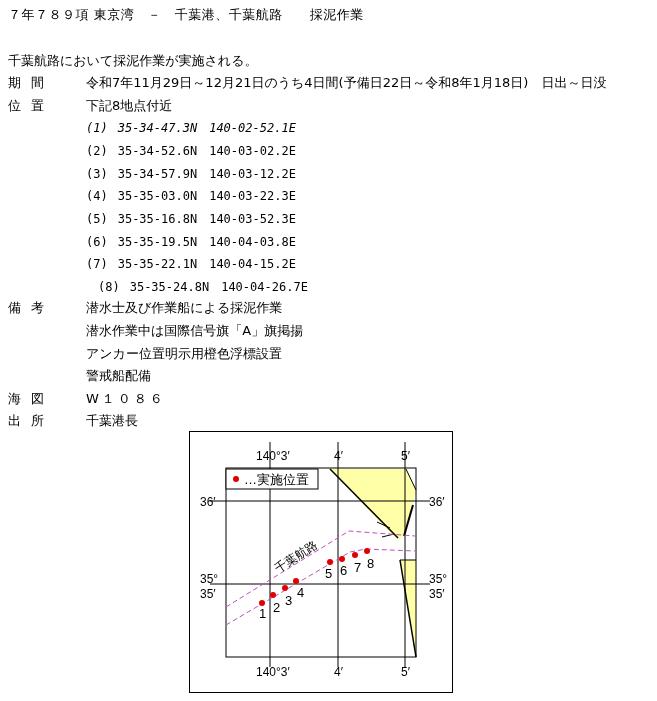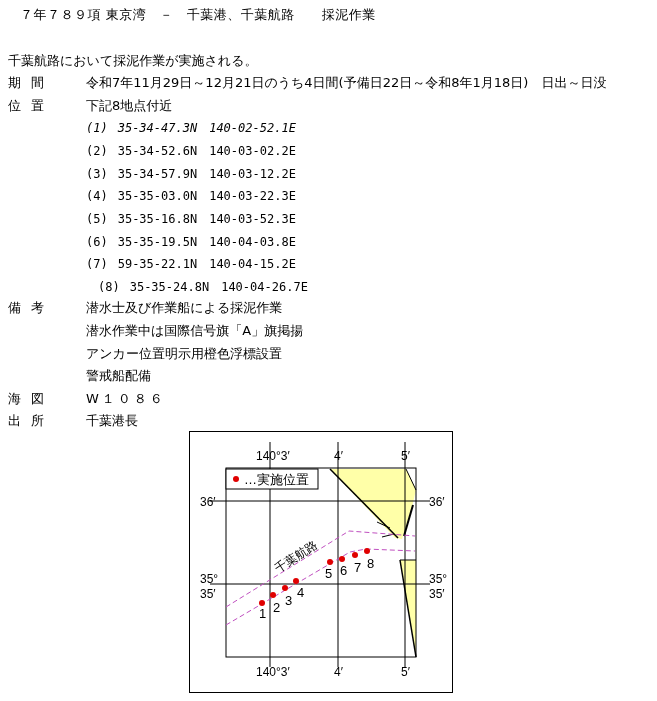--- a/index.html
+++ b/index.html
@@ -1,21 +1,21 @@
 <!DOCTYPE html>
 <html><head>
 <meta charset="utf-8">
 <style>
   html, body { margin: 0; padding: 0; background: #ffffff; }
   body {
     width: 657px; height: 701px; position: relative; overflow: hidden;
     font-family: "DejaVu Sans", "Liberation Sans", sans-serif;
     color: #000; font-size: 13px;
   }
-  .title { position: absolute; left: 20px; top: 6px; font-size: 13px; letter-spacing: 0.5px; white-space: pre; }
+  .title { position: absolute; left: 8px; top: 6px; font-size: 13px; letter-spacing: 0.5px; white-space: pre; }
   .intro { position: absolute; left: 8px; top: 52px; font-size: 13px; }
   .row { position: absolute; left: 8px; font-size: 13px; white-space: nowrap; }
   .label { position: absolute; left: 0; width: 60px; letter-spacing: 10px; }
   .value { position: absolute; left: 78px; }
   .coord { position: absolute; left: 86px; font-family: "DejaVu Sans Mono", "Liberation Mono", monospace; font-size: 12px; white-space: pre; }
   .coord .n { margin-right: 10px; }
   .coord .lat { margin-right: 12px; }
   .mapbox { position: absolute; left: 189px; top: 431px; width: 264px; height: 262px; border: 1px solid #000; box-sizing: border-box; }
   svg text { font-family: "Liberation Sans", "DejaVu Sans", sans-serif; }
 </style>
@@ -34,21 +34,21 @@
   <span class="label">位置</span>
   <span class="value">下記8地点付近</span>
 </div>
 
 <div class="coord" style="top:121px;font-style:italic;"><span class="n">(1)</span><span class="lat">35-34-47.3N</span><span>140-02-52.1E</span></div>
 <div class="coord" style="top:144px;"><span class="n">(2)</span><span class="lat">35-34-52.6N</span><span>140-03-02.2E</span></div>
 <div class="coord" style="top:167px;"><span class="n">(3)</span><span class="lat">35-34-57.9N</span><span>140-03-12.2E</span></div>
 <div class="coord" style="top:189px;"><span class="n">(4)</span><span class="lat">35-35-03.0N</span><span>140-03-22.3E</span></div>
 <div class="coord" style="top:212px;"><span class="n">(5)</span><span class="lat">35-35-16.8N</span><span>140-03-52.3E</span></div>
 <div class="coord" style="top:235px;"><span class="n">(6)</span><span class="lat">35-35-19.5N</span><span>140-04-03.8E</span></div>
-<div class="coord" style="top:257px;"><span class="n">(7)</span><span class="lat">59-35-22.1N</span><span>140-04-15.2E</span></div>
+<div class="coord" style="top:257px;"><span class="n">(7)</span><span class="lat">35-35-22.1N</span><span>140-04-15.2E</span></div>
 <div class="coord" style="top:280px;margin-left:12px;"><span class="n">(8)</span><span class="lat">35-35-24.8N</span><span>140-04-26.7E</span></div>
 
 <div class="row" style="top:299px;">
   <span class="label">備考</span>
   <span class="value">潜水士及び作業船による採泥作業</span>
 </div>
 <div class="row" style="top:322px;">
     <span class="value">潜水作業中は国際信号旗「A」旗掲揚</span>
   </div>
 <div class="row" style="top:345px;">

